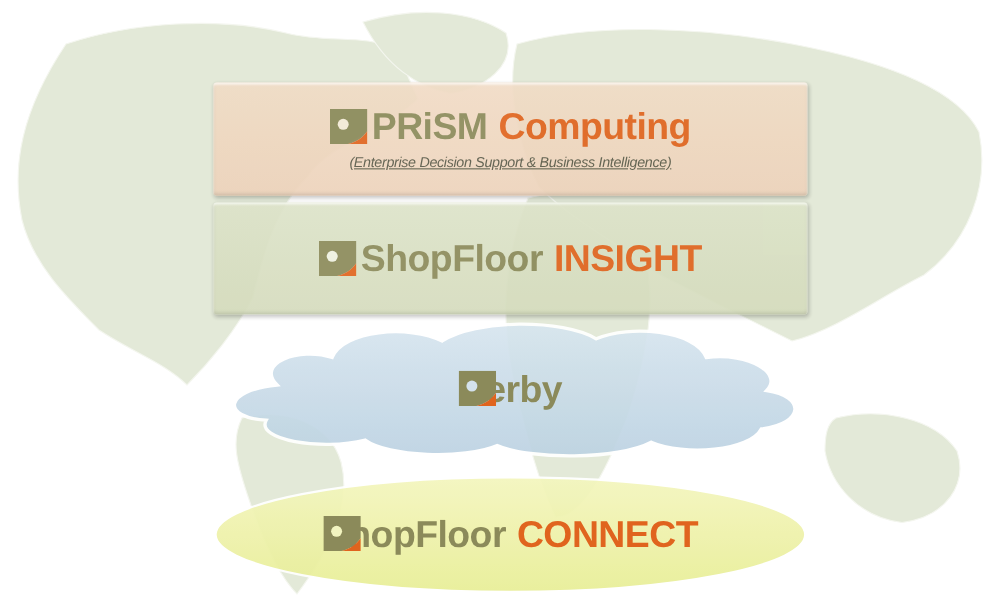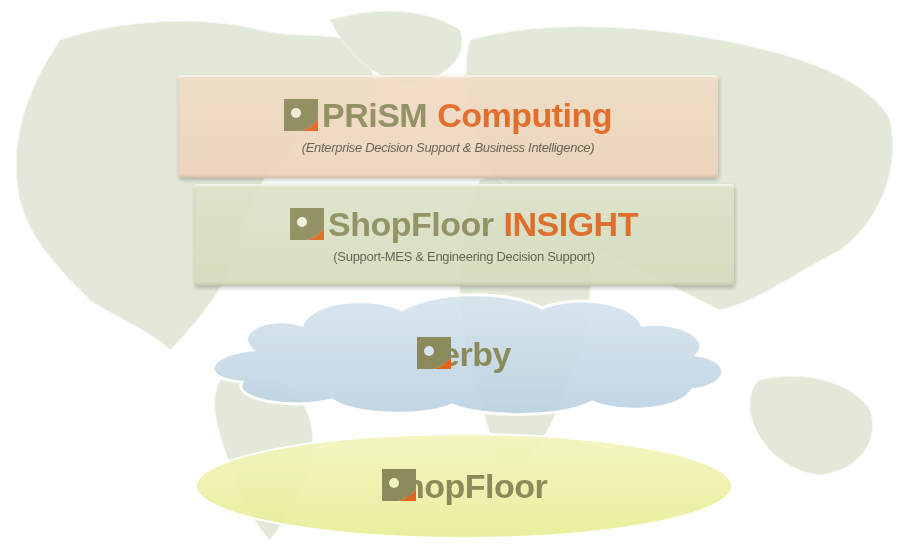--- a/index.html
+++ b/index.html
@@ -7,32 +7,32 @@
     width: 916px; height: 559px; overflow: hidden; position: relative;
     background: #ffffff;
     font-family: "Liberation Sans", sans-serif;
   }
   .map { position: absolute; left: 0; top: 0; width: 916px; height: 559px; }
   .layer { position: absolute; display: flex; flex-direction: column; align-items: center; justify-content: center; }
   .box {
     border-radius: 3px;
     box-shadow: 1px 2px 4px rgba(0,0,0,0.25), inset 0 2px 2px rgba(255,255,255,0.7), inset 0 -2px 3px rgba(0,0,0,0.12);
   }
-  .prism { left: 178px; top: 75px; width: 540px; height: 103px; background: linear-gradient(#f1dcc6, #edd3bb); opacity: 0.92; }
+  .prism { left: 194px; top: 75px; width: 540px; height: 103px; background: linear-gradient(#f1dcc6, #edd3bb); opacity: 0.92; }
   .insight { left: 194px; top: 184px; width: 540px; height: 102px; background: linear-gradient(#dde3c9, #d5dcbd); opacity: 0.92; }
   .cloud-wrap { left: 192px; top: 290px; width: 544px; height: 128px; }
   .cloud-wrap svg { position: absolute; left: 0; top: 0; }
   .ellipse-wrap { left: 192px; top: 430px; width: 545px; height: 112px; }
   .ellipse-wrap svg { position: absolute; left: 0; top: 0; }
   .content { position: relative; z-index: 2; display: flex; flex-direction: column; align-items: center; }
   .title { display: flex; align-items: center; font-weight: bold; font-size: 34px; letter-spacing: -0.5px; line-height: 1; }
   .logo { width: 34px; height: 32px; margin-right: 4px; }
   .t1 { color: #8b8a5a; }
   .t2 { color: #e0641e; margin-left: 10px; }
-  .sub { font-size: 13px; color: #5a5a48; margin-top: 8px; letter-spacing: -0.3px; }
+  .sub { font-size: 13px; color: #5a5a48; margin-top: 8px; letter-spacing: -0.3px; text-decoration: underline; }
   .italic { font-style: italic; }
 </style>
 </head>
 <body>
 
 <svg class="map" viewBox="0 0 916 559">
   <g fill="#e3e9d8" stroke="#f4f6ef" stroke-width="1">
     <path d="M60,40 C120,20 200,15 260,30 C300,40 330,30 360,45 L380,90 C350,120 300,130 280,160 C250,190 240,230 230,270 C215,300 190,330 170,350 C150,330 120,320 90,300 C60,270 30,240 20,200 C10,150 20,100 60,40 Z"></path>
     <path d="M330,20 C380,5 430,10 460,30 C470,60 440,80 410,85 C380,80 350,60 330,20 Z"></path>
     <path d="M220,380 C260,370 300,385 310,420 C320,460 300,500 270,540 C250,520 235,480 225,450 C215,420 210,400 220,380 Z"></path>
@@ -61,21 +61,20 @@
   <div class="content">
     <div class="title">
       <svg class="logo" viewBox="0 0 34 32">
           <path d="M0,0 H34 V20 C30,26 24,30 16,32 H0 Z" fill="#8b8a5a"></path>
           <circle cx="12" cy="14" r="5" fill="#eef0e0"></circle>
           <path d="M16,32 C24,30 30,26 34,20 V32 Z" fill="#e0641e"></path>
         </svg>
       <span class="t1">ShopFloor</span>
       <span class="t2">INSIGHT</span>
     </div>
-    <div class="sub">(Support-MES  &amp; Engineering Decision Support)</div>
   </div>
 </div>
 
 <div class="layer cloud-wrap">
   <svg width="544" height="128" viewBox="0 0 544 128">
     <defs>
       <linearGradient id="cg" x1="0" y1="0" x2="0" y2="1">
           <stop offset="0" stop-color="#d7e5ef"></stop>
           <stop offset="1" stop-color="#bcd2e2"></stop>
         </linearGradient>
@@ -105,15 +104,16 @@
     <ellipse cx="272" cy="56" rx="268" ry="52" fill="url(#eg)" stroke="#ffffff" stroke-width="2" opacity="0.93"></ellipse>
   </svg>
   <div class="content">
     <div class="title">
       <svg class="logo" viewBox="0 0 34 32">
           <path d="M0,0 H34 V20 C30,26 24,30 16,32 H0 Z" fill="#8b8a5a"></path>
           <circle cx="12" cy="14" r="5" fill="#f2f4c0"></circle>
           <path d="M16,32 C24,30 30,26 34,20 V32 Z" fill="#e0641e"></path>
         </svg>
       <span class="t1">ShopFloor</span>
+      <span class="t2">CONNECT</span>
     </div>
   </div>
 </div>
 
 </body></html>

